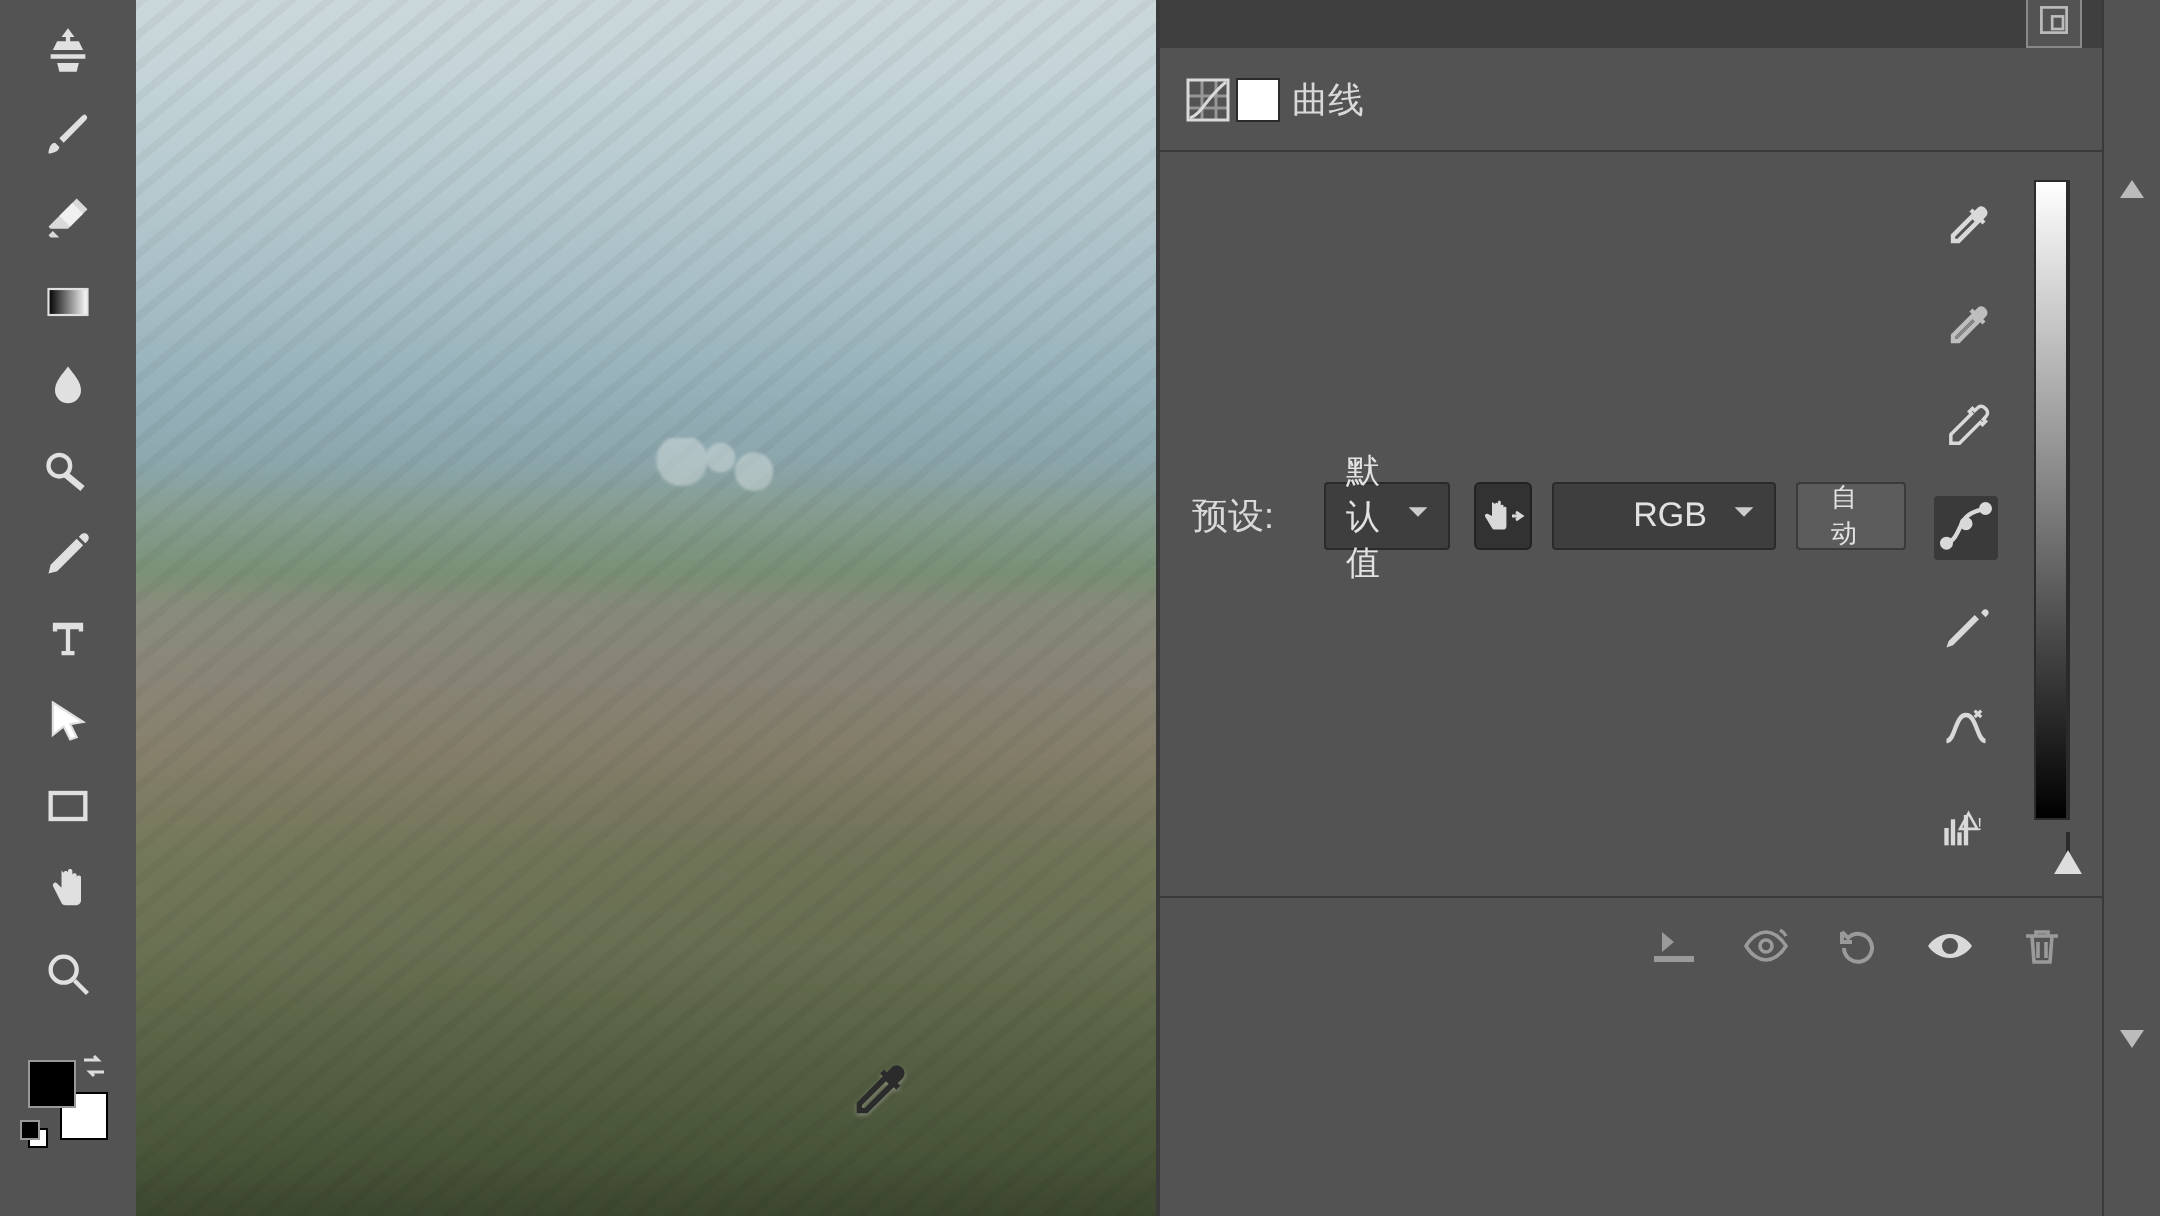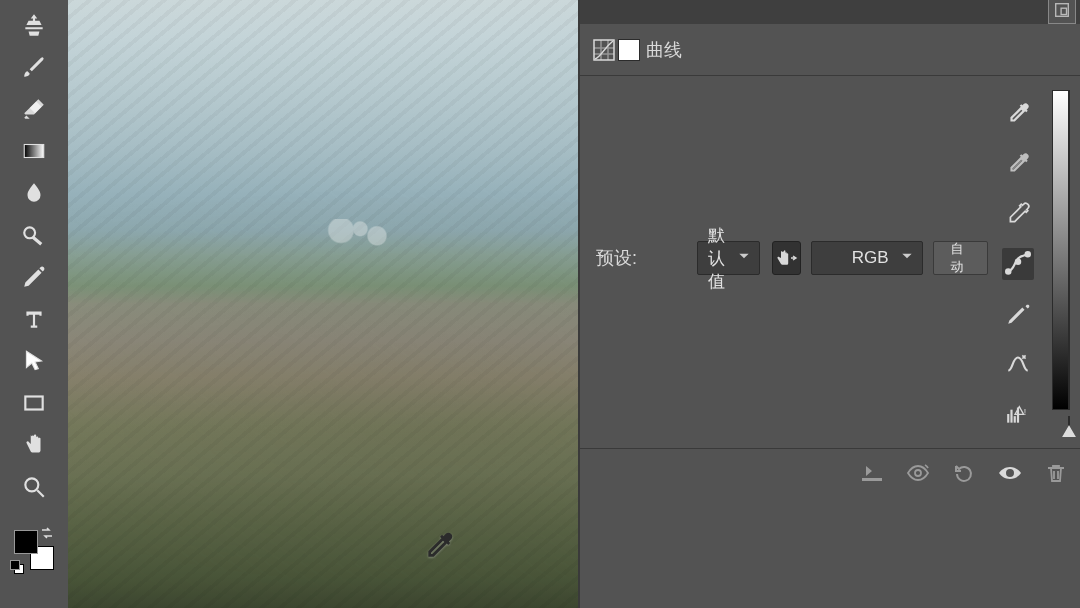--- a/index.html
+++ b/index.html
@@ -173,21 +173,21 @@
       padding: 0 34px 0 10px;
       font-size: 17px;
       position: relative;
       border-radius: 2px;
       display:flex;align-items:center;
     }
     .select .caret {
       position: absolute;
       right: 8px; top: 50%; transform: translateY(-50%);
     }
-    .select.preset { flex:1;margin-left:35px; }
+    .select.preset { flex:1; }
     .select.channel { flex:1;padding-left:40px; }
     
     .btn {
       height: 34px;
       padding: 0 16px;
       background: #5c5c5c;
       border: 1px solid #3a3a3a;
       color: #e2e2e2;
       font-size: 13px;
       display:flex;align-items:center;justify-content:center;

